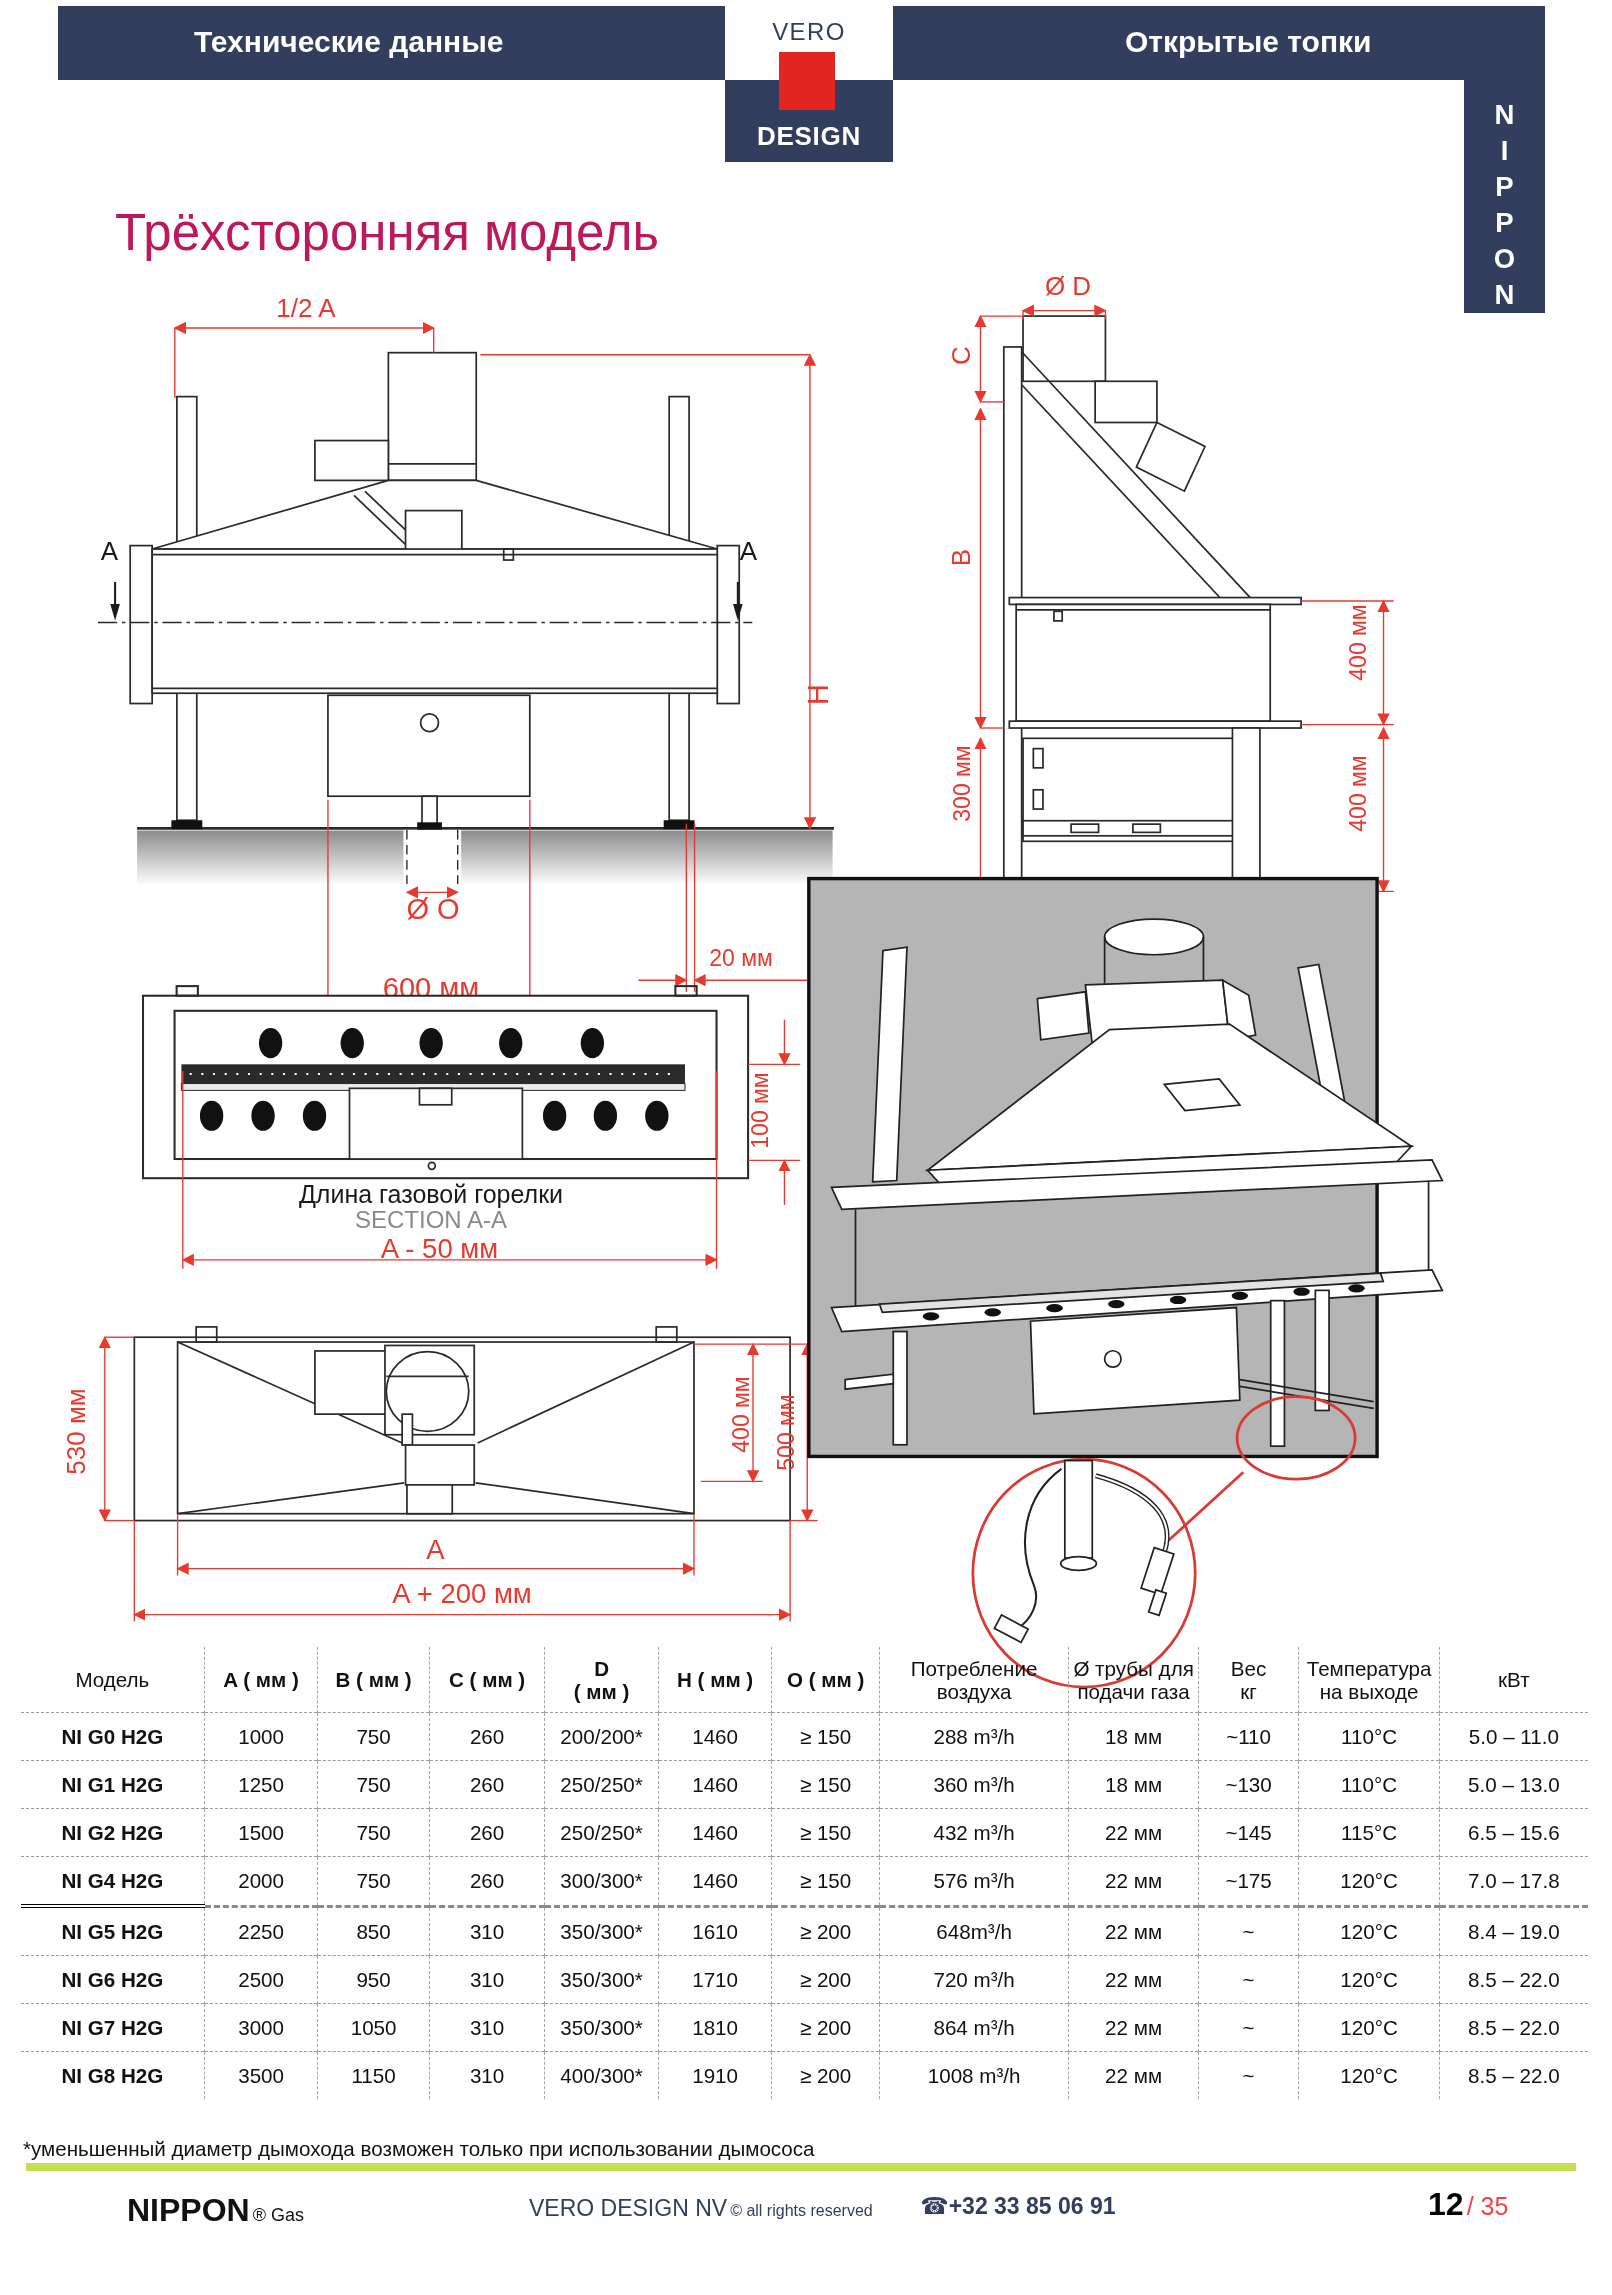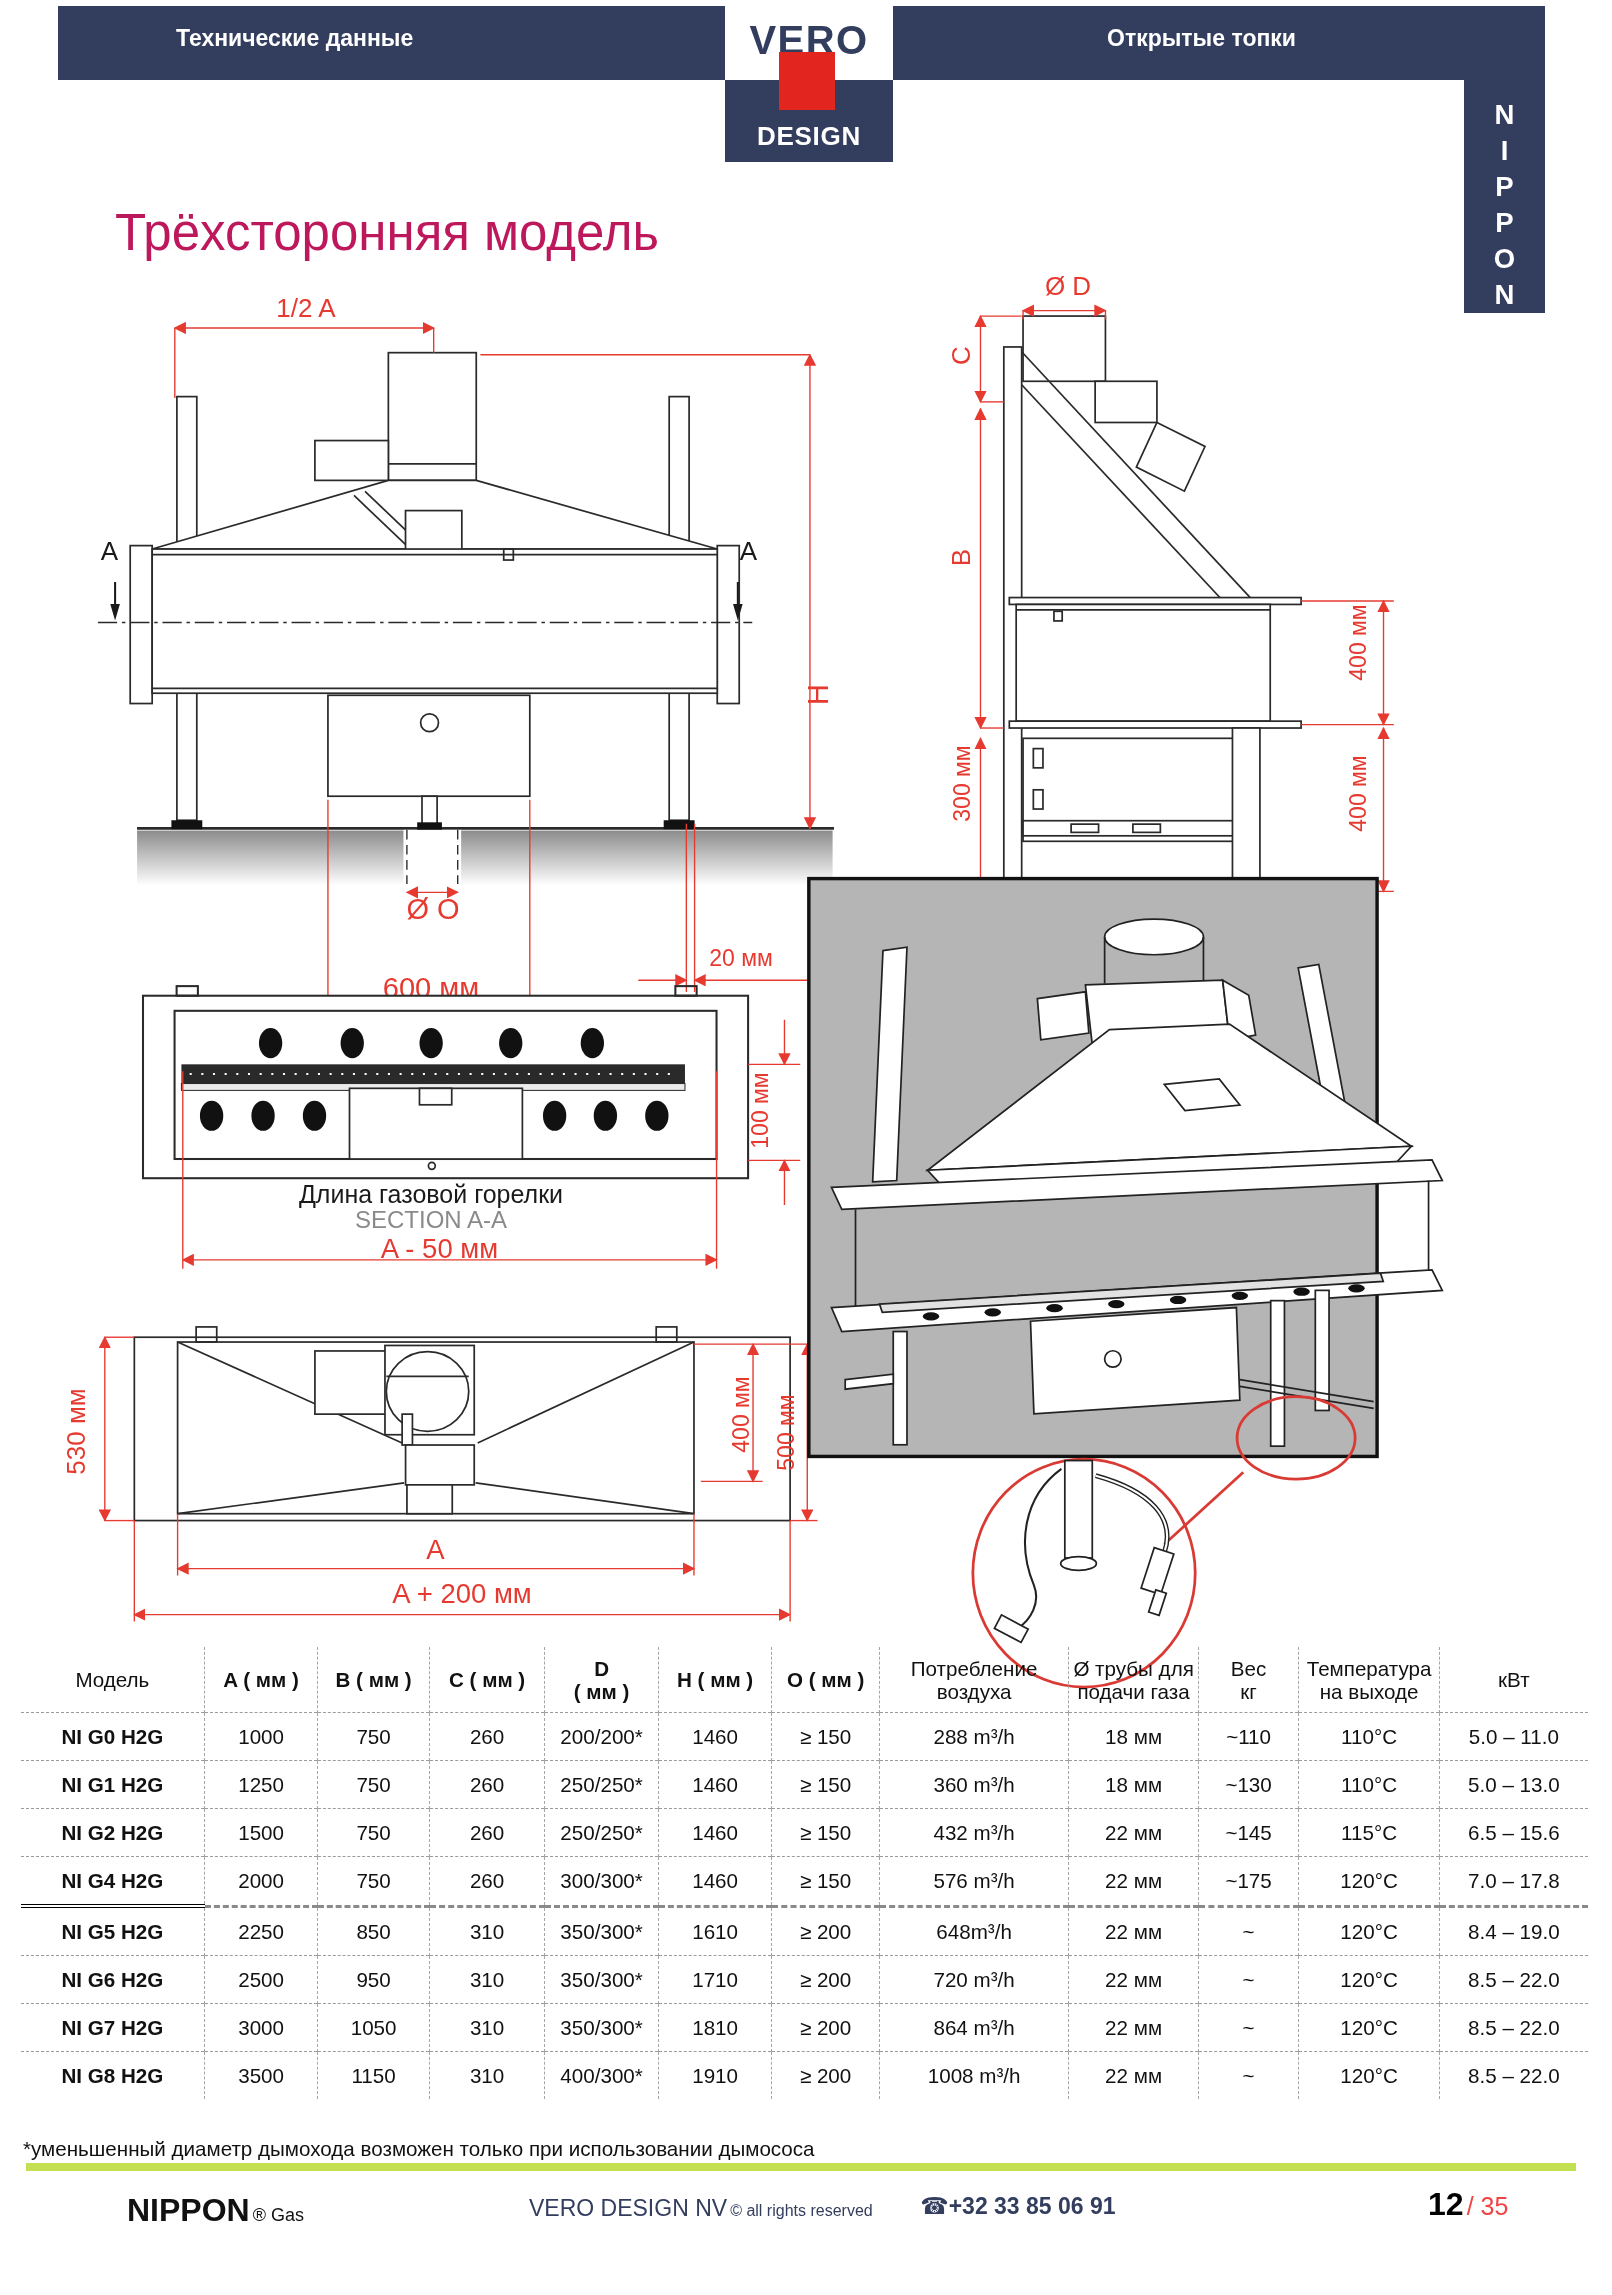--- a/index.html
+++ b/index.html
@@ -1,23 +1,23 @@
 <!DOCTYPE html>
 <html style="font-size:11px"><head>
 <meta charset="utf-8">
 <style>
   html,body{margin:0;padding:0;background:#fff;}
   #page{position:relative;width:1612px;height:2295px;background:#fff;overflow:hidden;
         font-family:"Liberation Sans",sans-serif;color:#111;}
   .abs{position:absolute;}
   
   .band{background:#333d5e;}
-  .band-text{color:#fff;font-weight:bold;font-size:23px;white-space:nowrap;}
+  .band-text{color:#fff;font-weight:bold;font-size:30px;white-space:nowrap;margin-left:18px;}
   .logo-top{background:#fff;text-align:center;}
-  .logo-vero{color:#333d5e;font-weight:bold;font-size:40px;letter-spacing:1.4px;text-align:center;}
+  .logo-vero{color:#333d5e;font-weight:normal;font-size:24px;letter-spacing:1.4px;text-align:center;}
   .logo-bottom{background:#333d5e;text-align:center;}
   .logo-design{color:#fff;font-weight:bold;font-size:26px;letter-spacing:0.7px;}
   .logo-red{background:#e2251f;}
   .nippon-tab{background:#333d5e;text-align:center;}
   .nippon-letter{color:#fff;font-weight:bold;font-size:27.5px;line-height:36px;display:block;}
   .page-title{font-size:51px;font-weight:normal;color:#be185d;white-space:nowrap;letter-spacing:0;}
   
   .dim{color:#e63a30;font-size:26px;text-align:center;white-space:nowrap;}
   .dim.small{font-size:23px;}
   .dimk{color:#1a1a1a;font-size:26px;text-align:center;white-space:nowrap;}

